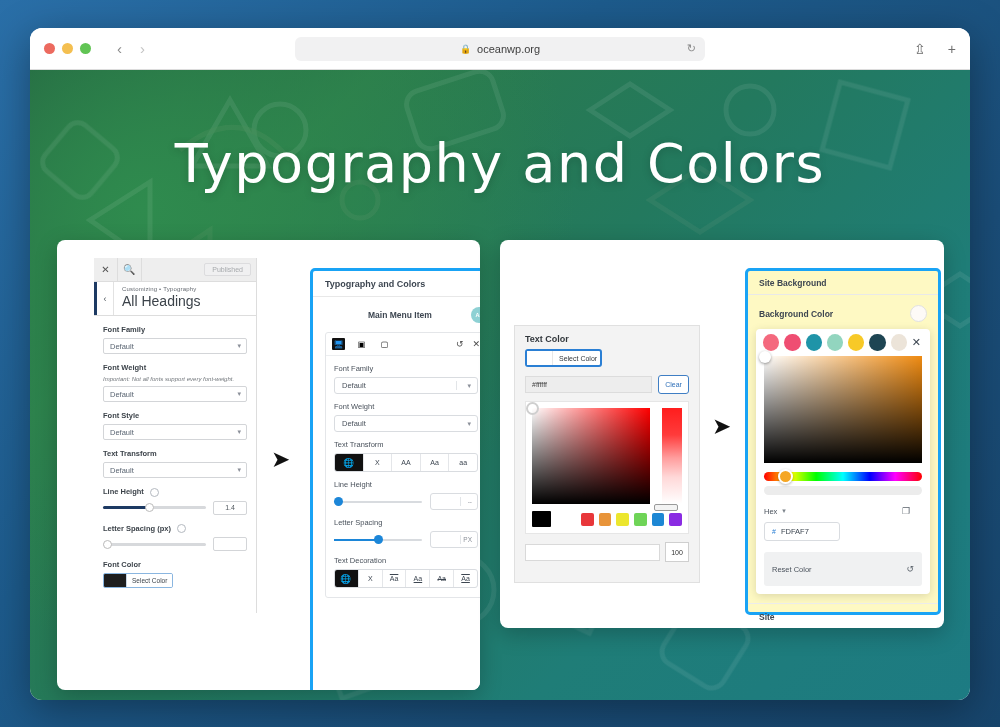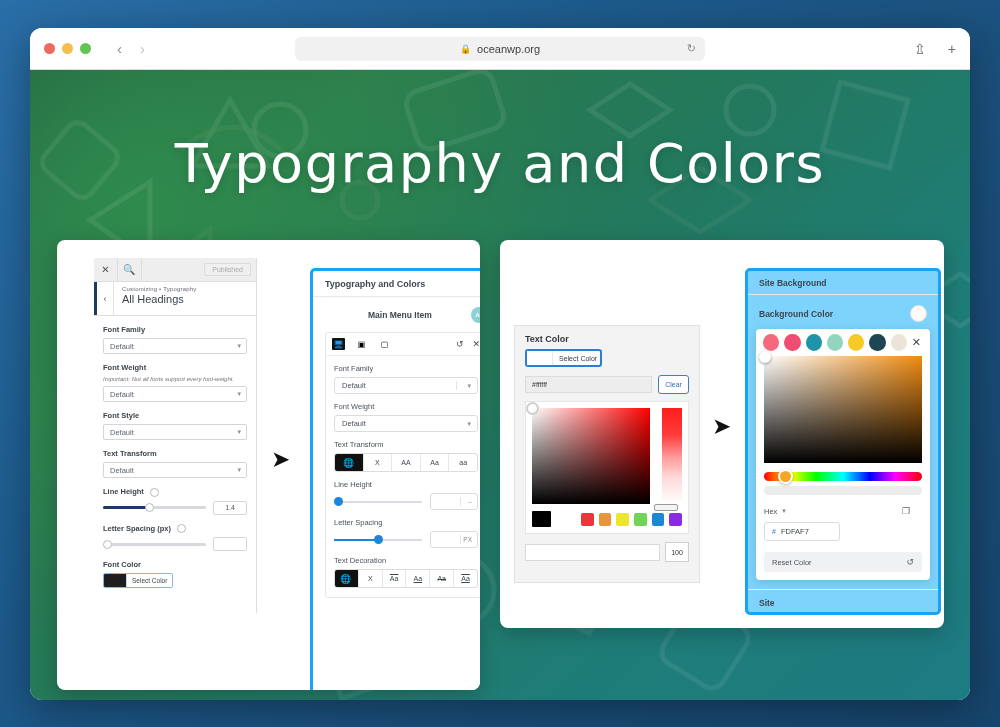--- a/index.html
+++ b/index.html
@@ -85,21 +85,21 @@
   #p1-published { margin-left: auto; margin-right: 5px; font-size: 7px; color: #a7aaad;
                   background: #f0f0f1; border: 1px solid #dcdcde; border-radius: 2px;
                   padding: 2px 7px; }
   #p1-crumbbar { height: 34px; background: #fff; border-bottom: 1px solid #ddd;
                  display: flex; align-items: stretch; }
   #p1-back { width: 20px; border-right: 1px solid #e2e2e2; border-left: 3px solid #1d3a63;
              display: flex; align-items: center; justify-content: center;
              font-size: 9px; color: #50575e; }
   #p1-crumbtext { padding: 4px 0 0 8px; }
   #p1-crumbtext .crumb { font-size: 6px; color: #646970; letter-spacing: .2px; }
-  #p1-crumbtext .ttl { font-size: 11px; color: #3c434a; margin-top: 1px; }
+  #p1-crumbtext .ttl { font-size: 14px; color: #3c434a; margin-top: 1px; }
   #p1-body { padding: 9px 9px 0 9px; background: #fff; }
   .f-label { font-size: 7.5px; font-weight: bold; color: #3c434a; margin-bottom: 4px; }
   .f-note { font-size: 6px; color: #72777c; font-style: italic; margin-bottom: 4px; }
   .f-select { height: 16px; border: 1px solid #d3d5d8; border-radius: 2px; background: #fff;
               display: flex; align-items: center; padding: 0 6px; font-size: 7.5px;
               color: #5a6572; margin-bottom: 9px; position: relative; }
   .f-select .cv { position: absolute; right: 5px; font-size: 7px; color: #8b9099; }
   .f-slider-row { display: flex; align-items: center; gap: 7px; margin-bottom: 9px; }
   .f-track { flex: 1; height: 3px; background: #d7d9dc; border-radius: 2px; position: relative; }
   .f-track .fill { position: absolute; left: 0; top: 0; height: 3px; border-radius: 2px; }
@@ -188,21 +188,21 @@
   #p3-swrow { display: flex; gap: 5px; margin-top: 7px; align-items: center; }
   #p3-swrow .sw { width: 13px; height: 13px; border-radius: 2px; }
   #p3-swrow .sw.big { width: 20px; height: 16px; border-radius: 1px; }
   #p3-alpharow { display: flex; align-items: center; gap: 5px; margin: 8px 10px 0 10px; }
   #p3-alphabar { flex: 1; height: 17px; border: 1px solid #d9d9d9; background: #fff; }
   #p3-alphaval { width: 24px; height: 20px; border: 1px solid #cfcfcf; background: #fff;
                  font-size: 7px; color: #333; display: flex; align-items: center;
                  justify-content: center; }
 
   
-  #p4 { left: 245px; top: 28px; width: 196px; height: 347px; background: #7dd3fc; }
+  #p4 { left: 245px; top: 28px; width: 196px; height: 347px; background: #fef9c3; }
   #p4-head { height: 24px; border-bottom: 1px solid #e9e9e9; display: flex; align-items: center;
              padding: 0 11px; font-size: 8.5px; font-weight: bold; color: #3d4651; }
   #p4-bgrow { display: flex; align-items: center; padding: 10px 11px 7px 11px; }
   #p4-bglabel { font-size: 8.5px; font-weight: bold; color: #3d4651; }
   #p4-bgswatch { margin-left: auto; width: 17px; height: 17px; border-radius: 50%;
                  background: #fdfaf7; border: 1px solid #e1e1e1; }
   #p4-pop { margin: 0 8px; background: #fff; border-radius: 4px;
             box-shadow: 0 2px 10px rgba(0,0,0,.14); padding: 0 0 8px 0; }
   #p4-swatches { display: flex; align-items: center; height: 27px; padding: 0 7px; gap: 5px; }
   #p4-swatches .cs { width: 17px; height: 17px; border-radius: 50%; }
@@ -223,21 +223,21 @@
                  background: #ececec; }
   #p4-hexrow { display: flex; align-items: center; margin: 11px 20px 0 8px; }
   #p4-hexlabel { font-size: 7.5px; color: #4a525c; }
   #p4-hexcv { font-size: 7px; color: #7d848c; margin-left: 5px; }
   #p4-copy { margin-left: auto; font-size: 9px; color: #5a626b; }
   #p4-hexbox { margin: 6px 8px 0 8px; width: 76px; height: 19px; border: 1px solid #d9dce0;
                border-radius: 3px; display: flex; align-items: center; gap: 5px;
                padding-left: 7px; font-size: 7.5px; color: #3d4651; }
   #p4-hexbox .hash { color: #2a7fd4; font-size: 7px; }
   #p4-reset { margin: 11px 8px 0 8px; height: 20px; background: #f0f1f2; border-radius: 3px;
-              display: flex; align-items: center; padding: 10px 8px; font-size: 7.5px;
+              display: flex; align-items: center; padding: 17px 8px; font-size: 7.5px;
               color: #4a525c; }
   #p4-reset .ric { margin-left: auto; font-size: 9px; color: #5a626b; }
   #p4-imgrow { padding: 8px 11px 0 11px; font-size: 8.5px; font-weight: bold; color: #3d4651;
                border-top: 1px solid #ececec; margin-top: 9px; }
 </style>
 </head>
 <body>
 
 <div id="frame-bg"></div>
 

